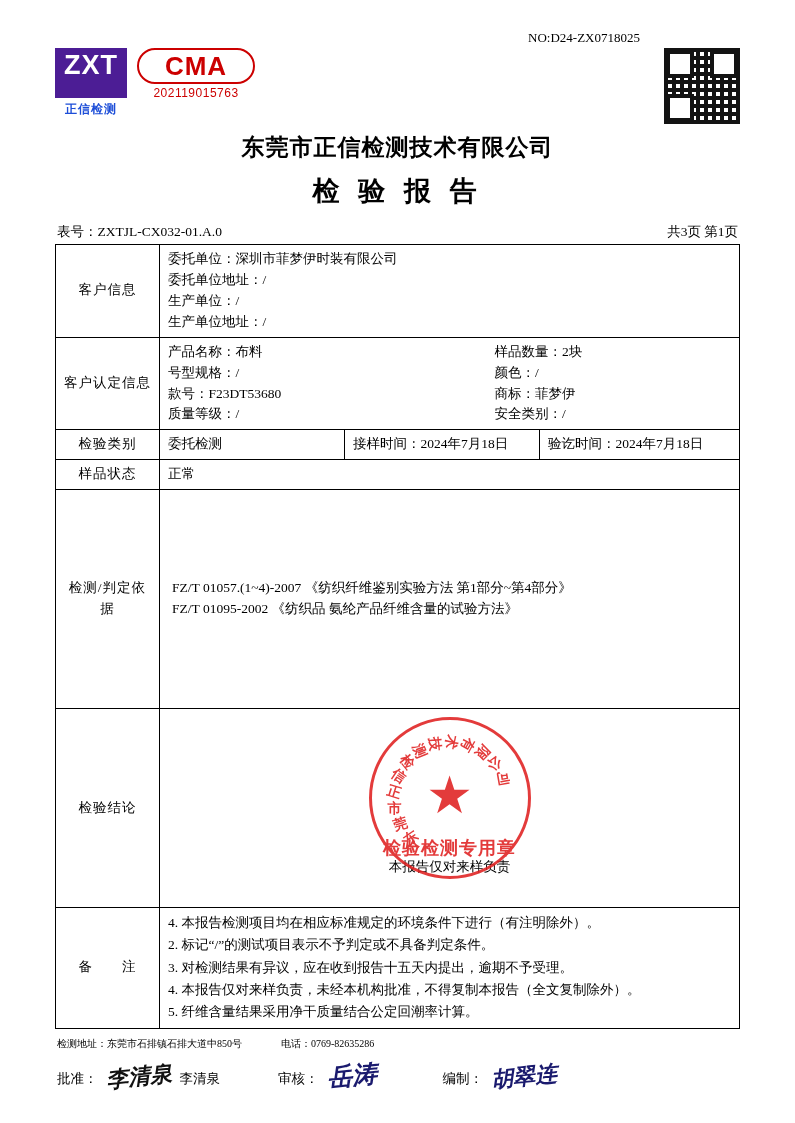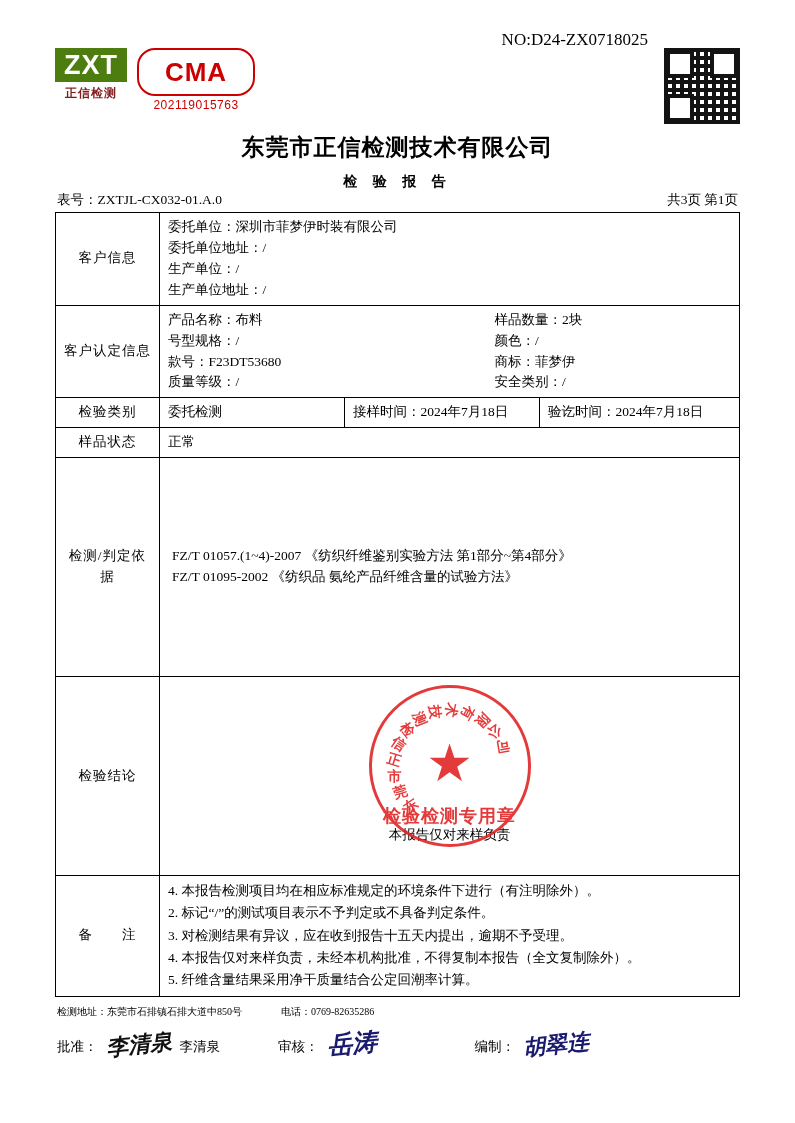--- a/index.html
+++ b/index.html
@@ -34,44 +34,44 @@
     top: 48px;
     display: flex;
     align-items: flex-start;
     gap: 10px;
   }
   .zxt-logo {
     width: 72px;
     text-align: center;
   }
   .zxt-box {
-    background: #4d7c0f;
+    background: #4c1d95;
     color: #fff;
     font-family: "Liberation Sans", sans-serif;
     font-weight: bold;
     font-size: 27px;
     letter-spacing: 1px;
     line-height: 34px;
-    height: 34px;
+    height: 50px;
   }
   .zxt-sub {
-    color: #7f1d1d;
+    color: #1d4ed8;
     font-size: 12px;
     font-weight: bold;
     letter-spacing: 1px;
     margin-top: 3px;
   }
   .cma-logo {
     width: 118px;
     text-align: center;
   }
   .cma-box {
     border: 2px solid #cc0000;
     border-radius: 18px 18px 18px 18px;
-    height: 48px;
+    height: 36px;
     box-sizing: border-box;
     display: flex;
     align-items: center;
     justify-content: center;
   }
   .cma-text {
     color: #cc0000;
     font-family: "Liberation Sans", sans-serif;
     font-weight: bold;
     font-size: 26px;
@@ -82,23 +82,23 @@
     color: #cc0000;
     font-family: "Liberation Sans", sans-serif;
     font-size: 12px;
     font-weight: normal;
     margin-top: 2px;
     letter-spacing: 0.5px;
   }
 
   .report-no {
     position: absolute;
-    right: 92px;
+    right: 100px;
     top: 30px;
-    font-size: 17px;
+    font-size: 13px;
     font-family: "Liberation Serif", serif;
   }
   .qr {
     position: absolute;
     right: 0;
     top: 48px;
     width: 76px;
     height: 76px;
     background-color: #fff;
     background-image:
@@ -121,30 +121,31 @@
 
   .title1 {
     text-align: center;
     font-size: 23px;
     font-weight: bold;
     letter-spacing: 1px;
     margin-top: 22px;
   }
   .title2 {
     text-align: center;
-    font-size: 14px;
+    font-size: 27px;
     font-weight: bold;
     letter-spacing: 6px;
     margin-top: 10px;
   }
 
   .subline {
     display: flex;
     justify-content: space-between;
     font-size: 13.5px;
+    margin-top: 14px;
     margin-bottom: 3px;
     padding: 0 2px;
   }
 
   
   table.main {
     border-collapse: collapse;
     width: 100%;
     table-layout: fixed;
   }
@@ -426,19 +427,19 @@
   <div class="signrow">
     <div class="seg">
       <span>批准：</span>
       <span class="sig">李清泉</span>
       <span>李清泉</span>
     </div>
     <div class="seg" style="margin-left:58px;">
       <span>审核：</span>
       <span class="sig blue" style="font-size:25px;">岳涛</span>
     </div>
-    <div class="seg" style="margin-left:90px;justify-content:center;">
+    <div class="seg" style="margin-left:58px;justify-content:center;">
       <span>编制：</span>
       <span class="sig blue">胡翠连</span>
     </div>
   </div>
 
 </div>
 
 </body></html>

